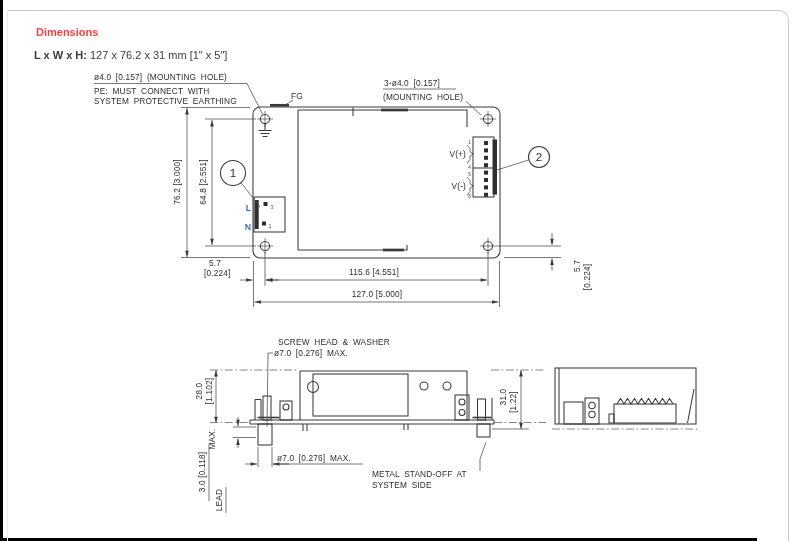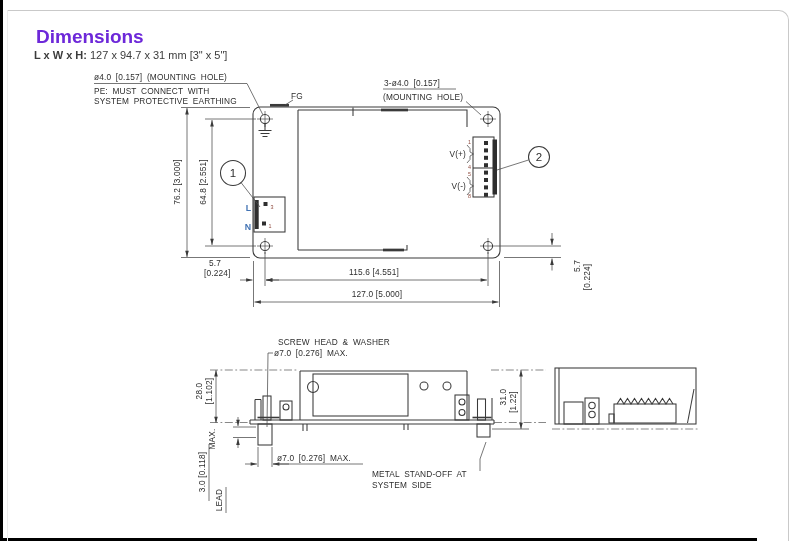--- a/index.html
+++ b/index.html
@@ -2,21 +2,21 @@
 <html><head>
 <meta charset="utf-8">
 <style>
   html,body{margin:0;padding:0;background:#fff;width:797px;height:541px;overflow:hidden;}
   .canvas{position:relative;width:797px;height:541px;background:#fff;font-family:"Liberation Sans",sans-serif;}
   .edge-left{position:absolute;left:0;top:0;width:3px;height:541px;background:#000;}
   .edge-bottom{position:absolute;left:0;top:538px;width:757px;height:3px;background:#000;}
   .page-frame{position:absolute;left:7px;top:10px;width:780px;height:531px;
     border-top:1px solid #c9c9c9;border-right:1px solid #c9c9c9;border-left:1px solid #ededed;
     border-radius:0 10px 0 0;pointer-events:none;}
-  .title{position:absolute;left:36px;top:26px;margin:0;font-size:19px;font-weight:bold;color:#6d28d9;}
+  .title{position:absolute;left:36px;top:26px;margin:0;font-size:11px;font-weight:bold;color:#ef4444;}
   .subtitle{position:absolute;left:34px;top:49px;font-size:11px;color:#3c3c3c;}
   .subtitle .b{font-weight:bold;margin-right:3px;text-align:right;}
   svg{position:absolute;left:0;top:0;}
   .s{stroke:#3a3a3a;stroke-width:1.05;fill:none;}
   .s2{stroke:#3a3a3a;stroke-width:2.7;fill:none;}
   .th{stroke:#3a3a3a;stroke-width:1.6;fill:none;}
   .hl{stroke:#3a3a3a;stroke-width:.65;fill:none;}
   .d{stroke:#4a4a4a;stroke-width:.75;fill:none;}
   .cl{stroke:#555;stroke-width:.7;fill:none;stroke-dasharray:8 2.5 1.8 2.5;}
   .f{fill:#2e2e2e;stroke:none;}
@@ -29,21 +29,21 @@
 </head>
 <body>
 
 <div class="canvas">
   <div class="edge-left"></div>
   <div class="edge-bottom"></div>
   <div class="page-frame"></div>
 
   <h1 class="title">Dimensions</h1>
   <div class="subtitle">
-    <span class="b">L x W x H:</span><span>127 x 94.7 x 31 mm [3" x 5"]</span>
+    <span class="b">L x W x H:</span><span>127 x 76.2 x 31 mm [1" x 5"]</span>
   </div>
 
   <svg width="797" height="541" viewBox="0 0 797 541">
     <defs>
       <marker id="ar" viewBox="0 0 10 6" refX="9.3" refY="3" markerWidth="10" markerHeight="6" orient="auto-start-reverse">
         <path d="M0.8,0.6 L9.3,3 L0.8,5.4 Z" fill="#3a3a3a"></path>
       </marker>
     </defs>
 
     <g>

